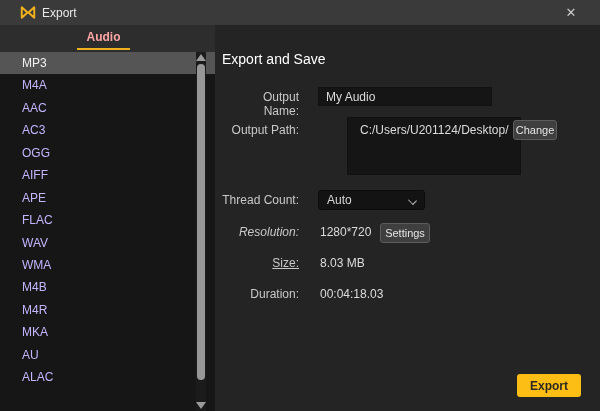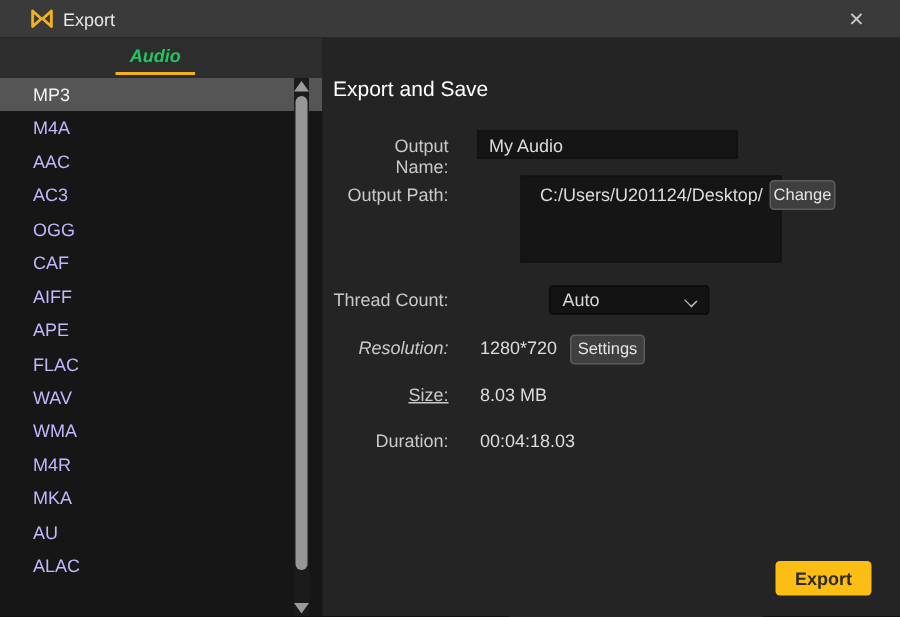--- a/index.html
+++ b/index.html
@@ -11,21 +11,21 @@
     display:flex;align-items:center;}
   .app-icon{margin-left:20px;display:flex;align-items:center;}
   .win-title{margin-left:6px;font-size:12px;color:#e8e8e8;}
   .close-btn{position:absolute;right:16px;top:0;height:25px;width:26px;display:flex;
     align-items:center;justify-content:center;color:#c9c9c9;font-size:13px;cursor:default;}
 
   
   .sidebar{position:absolute;left:0;top:25px;width:215px;height:386px;background:#161616;}
   .tabstrip{position:absolute;left:0;top:0;width:215px;height:27px;background:#2d2d2d;}
   .tab{position:absolute;left:77px;top:0;width:53px;height:27px;text-align:center;
-    font-size:12px;font-weight:bold;line-height:24px;color:#22c55e;font-style:italic;}
+    font-size:12px;font-weight:bold;line-height:24px;color:#fca5a5;}
   .tab .underline{position:absolute;left:0;bottom:2px;width:53px;height:2px;background:#f2b21d;}
   .format-list{position:absolute;left:0;top:27px;width:215px;height:387px;background:#161616;overflow:hidden;}
   .format-row{height:22.45px;line-height:22.45px;padding-left:22px;font-size:12px;color:#c4b5fd;}
   .format-row.selected{background:#555555;color:#f2f2f2;}
 
   
   .scrollbar{position:absolute;right:9px;top:27px;width:10px;height:359px;background:#1b1b1b;}
   .sb-arrow{position:absolute;left:0;width:0;height:0;border-left:5px solid transparent;
     border-right:5px solid transparent;}
   .sb-arrow.up{top:2px;border-bottom:7px solid #9b9b9b;}
@@ -40,21 +40,21 @@
 
   .text-input{position:absolute;left:103px;width:174px;height:19px;background:#151515;
     border:1px solid #111111;color:#dcdcdc;font-size:12px;padding:0 7px;outline:none;}
   .path-box{position:absolute;left:103px;top:92px;width:174px;height:58px;background:#151515;
     border:1px solid #111111;color:#dcdcdc;font-size:12px;padding:5px 0 0 12px;margin-left:29px;}
   .gray-btn{position:absolute;height:20px;background:#3f3f3f;border:1px solid #5c5c5c;
     border-radius:3px;color:#e4e4e4;font-size:11px;display:flex;align-items:center;
     justify-content:center;cursor:default;}
   .dropdown{position:absolute;left:103px;top:165px;width:107px;height:20px;background:#131313;
     border:1px solid #0c0c0c;border-radius:3px;color:#d6d6d6;font-size:12px;
-    display:flex;align-items:center;padding:0 8px;margin-left:48px;}
+    display:flex;align-items:center;padding:0 8px;}
   .dropdown .chev{position:absolute;right:8px;top:6px;width:7px;height:7px;
     border-right:1.5px solid #bdbdbd;border-bottom:1.5px solid #bdbdbd;transform:rotate(45deg) scale(1,.8);}
   .export-btn{position:absolute;left:302px;top:349px;width:64px;height:23px;background:#fcbe15;
     border:none;border-radius:3px;color:#2e2a20;font-size:12px;font-weight:bold;
     display:flex;align-items:center;justify-content:center;cursor:default;}
 </style>
 </head>
 <body>
 
 <div class="window">
@@ -76,26 +76,26 @@
         <span>Audio</span>
         <span class="underline"></span>
       </div>
     </div>
     <div class="format-list" id="format-list">
         <div class="format-row selected">MP3</div>
         <div class="format-row">M4A</div>
         <div class="format-row">AAC</div>
         <div class="format-row">AC3</div>
         <div class="format-row">OGG</div>
-        <div class="format-row">CAF</div>
         <div class="format-row">AIFF</div>
         <div class="format-row">APE</div>
         <div class="format-row">FLAC</div>
         <div class="format-row">WAV</div>
         <div class="format-row">WMA</div>
+        <div class="format-row">M4B</div>
         <div class="format-row">M4R</div>
         <div class="format-row">MKA</div>
         <div class="format-row">AU</div>
         <div class="format-row">ALAC</div>
       </div>
     <div class="scrollbar">
       <div class="sb-arrow up"></div>
       <div class="sb-thumb"></div>
       <div class="sb-arrow down"></div>
     </div>

